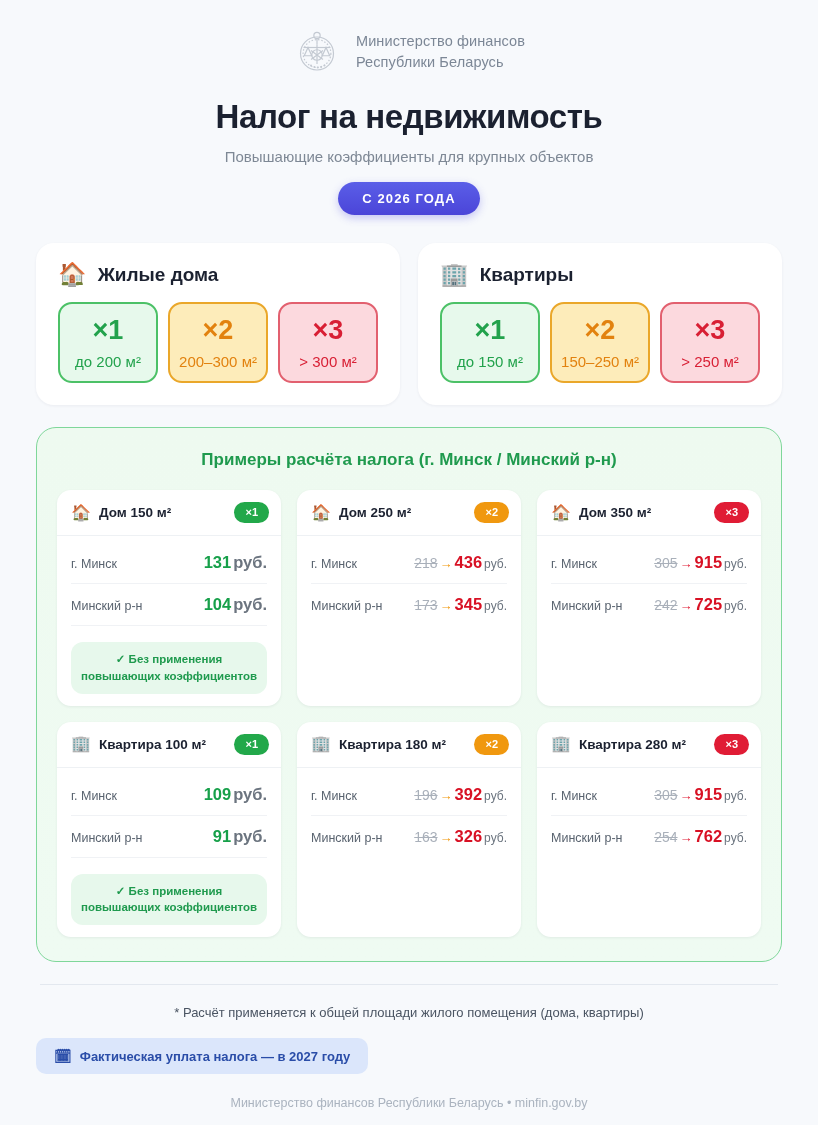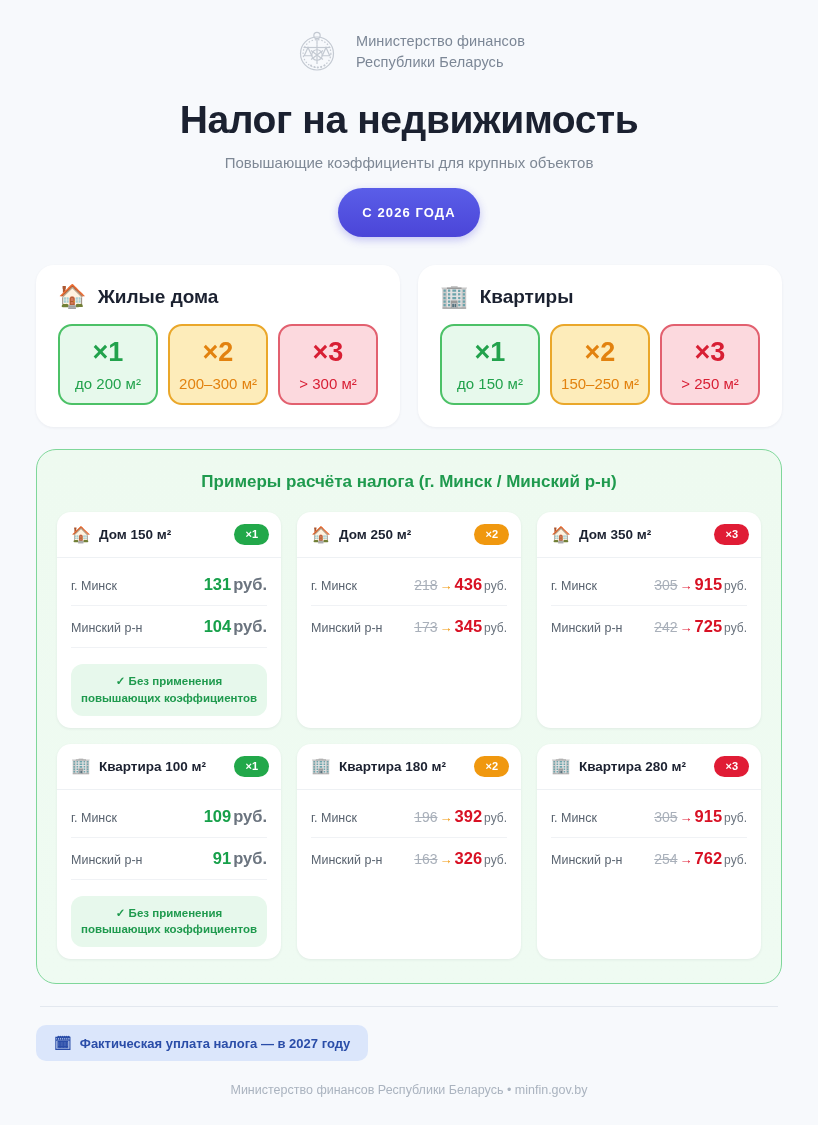--- a/index.html
+++ b/index.html
@@ -21,31 +21,31 @@
     gap: 15px; padding-top: 28px;
   }
   .emblem { width: 48px; height: 48px; opacity: .55; flex: none; }
   .brand-text {
     font-size: 14.5px; line-height: 1.45; color: #7c8796; font-weight: 400;
     letter-spacing: .1px;
   }
 
   .main-title {
     text-align: center; margin-top: 22px;
-    font-size: 39px; font-weight: 700; letter-spacing: -.4px; color: #1b2130;
+    font-size: 33px; font-weight: 700; letter-spacing: -.4px; color: #1b2130;
   }
   .subtitle {
     text-align: center; margin-top: 12px;
     font-size: 15px; color: #7e8895; font-weight: 400;
   }
   .year-wrap { display: flex; justify-content: center; margin-top: 17px; }
   .year-pill {
     background: linear-gradient(180deg,#5a5ee8 0%,#4b45d8 100%);
     color: #fff; font-size: 13px; font-weight: 700; letter-spacing: 1.1px;
-    padding: 17px 24px; border-radius: 999px;
+    padding: 9px 24px; border-radius: 999px;
     box-shadow: 0 3px 9px rgba(79,77,224,.3);
   }
 
   
   .coef-row { display: flex; gap: 18px; margin-top: 28px; }
   .coef-card {
     flex: 1; background: #fff; border-radius: 18px; padding: 20px 22px 22px;
     box-shadow: 0 1px 3px rgba(30,40,60,.06);
   }
   .coef-head { display: flex; align-items: center; gap: 11px; margin-bottom: 16px; }
@@ -373,20 +373,21 @@
                 <span class="new n-red">762</span>
                 <span class="rub">руб.</span>
               </span>
             </div>
           </div>
         </div>
       </div>
   </div>
 
   <div class="divider"></div>
+  <div class="note">* Расчёт применяется к общей площади жилого помещения (дома, квартиры)</div>
   <div class="pay-wrap">
     <span class="pay-pill">
       <span class="emoji">🗓</span>
       <span>Фактическая уплата налога — в 2027 году</span>
     </span>
   </div>
   <div class="copyright">Министерство финансов Республики Беларусь • minfin.gov.by</div>
 
 </div>
 

